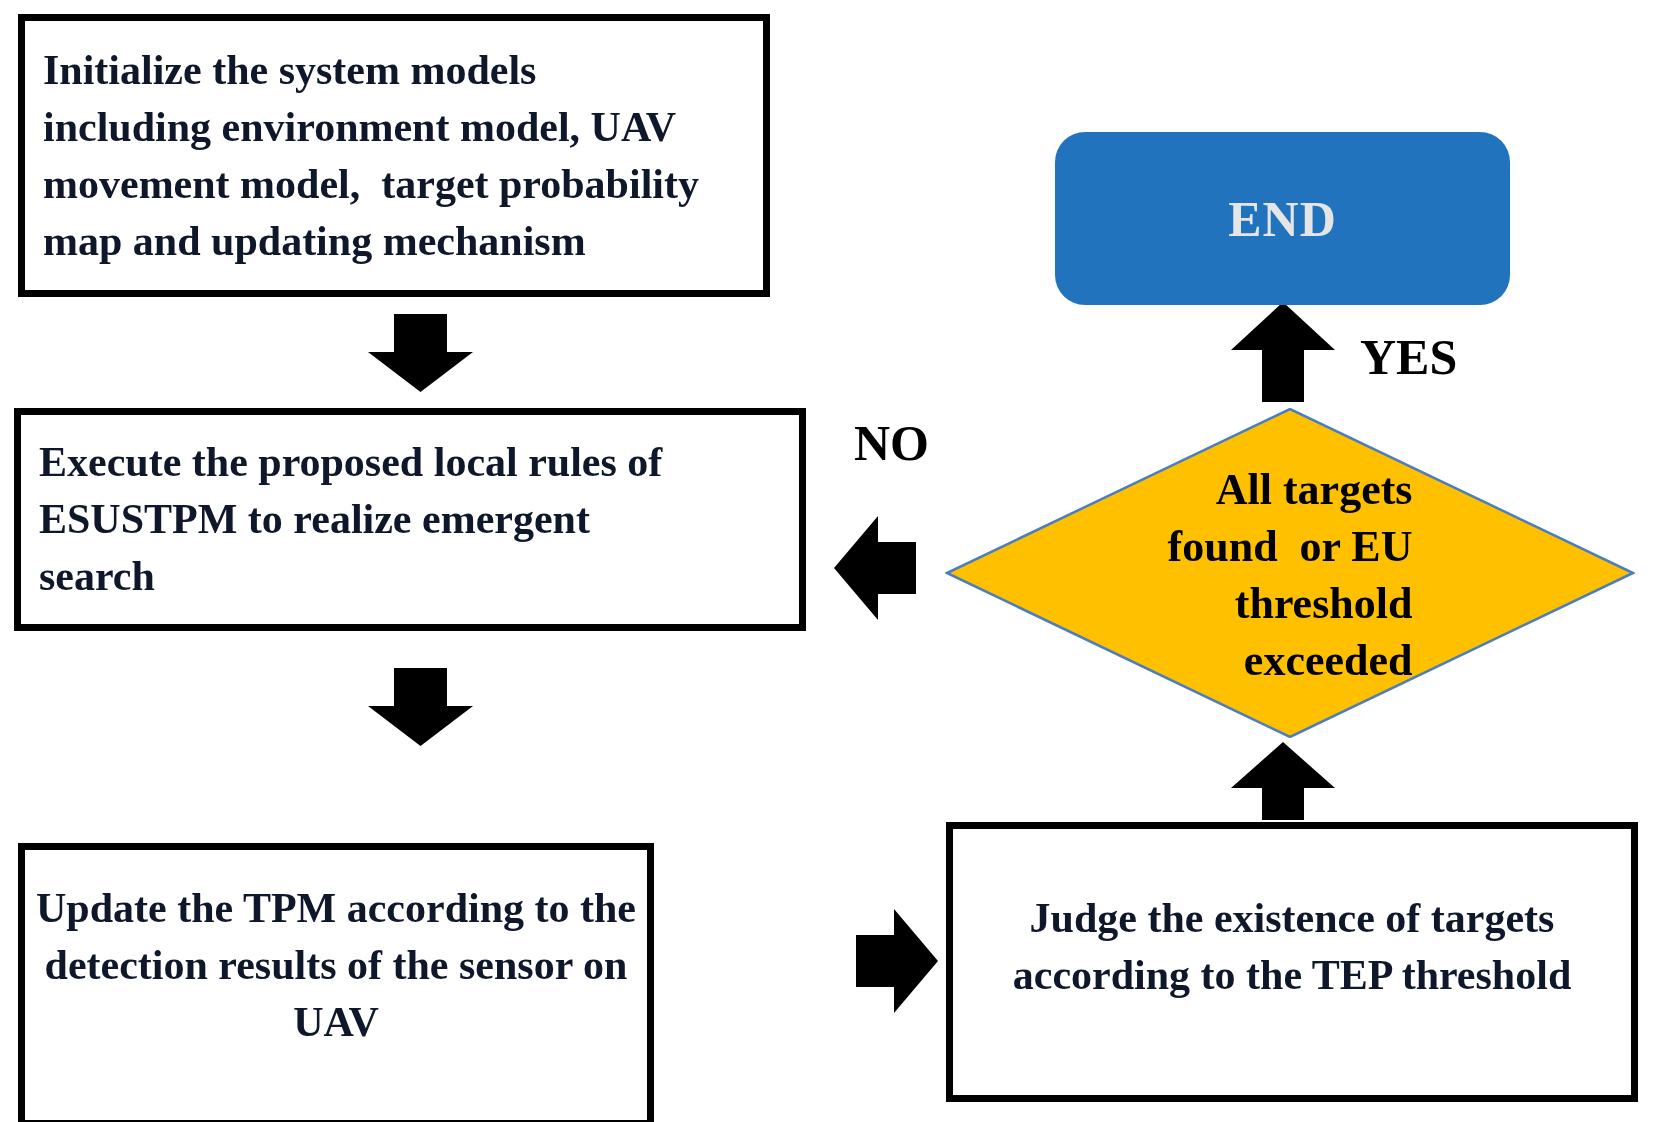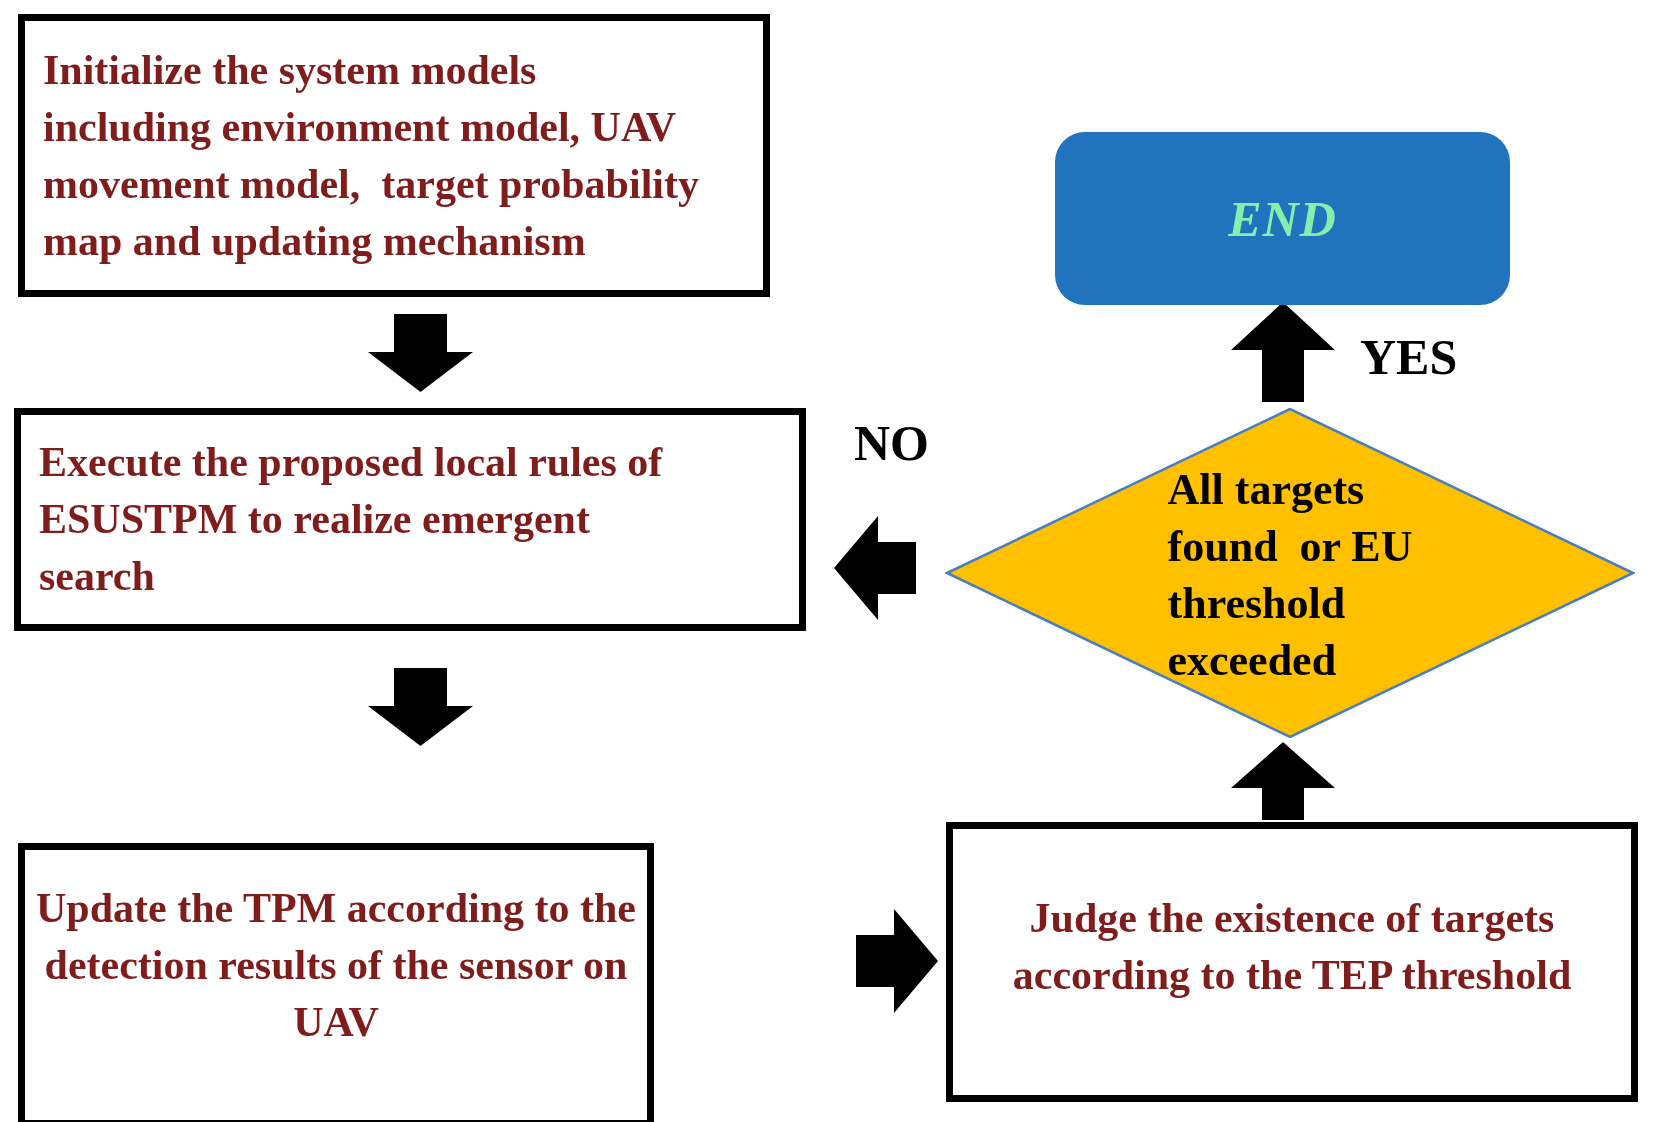--- a/index.html
+++ b/index.html
@@ -14,39 +14,39 @@
   .proc {
     background:#ffffff;
     border:7px solid var(--box-border,#000);
     display:flex; align-items:center;
   }
   .proc-text {
     width:100%;
     font-weight:bold;
     font-size:42px;
     line-height:57px;
-    color:#7f1d1d;
+    color:#0f172a;
     white-space:pre-wrap;
   }
   .align-left  { text-align:left;  padding:0 18px; }
   .align-center{ text-align:center; padding:0 10px; }
   .terminator {
     background:var(--end-fill,#2173BE);
     border-radius:30px;
     display:flex; align-items:center; justify-content:center;
   }
   .terminator-text {
-    font-weight:bold; font-size:50px; color:#86efac; letter-spacing:1px;font-style:italic;
+    font-weight:bold; font-size:50px; color:#e5e5e5; letter-spacing:1px;
   }
   .decision-wrap { position:absolute; }
   .decision-svg { position:absolute; left:0; top:0; }
   .decision-text {
     position:absolute; inset:0;
     display:flex; align-items:center; justify-content:center;
-    text-align:left;
+    text-align:right;
     font-weight:bold; font-size:44px; line-height:57px;
     color:#000; white-space:pre-wrap;
   }
   .arrow { position:absolute; color:var(--arrow-color,#000); }
   .flow-label {
     position:absolute;
     font-weight:bold; font-size:50px; color:#000;
   }
 </style>
 </head>

